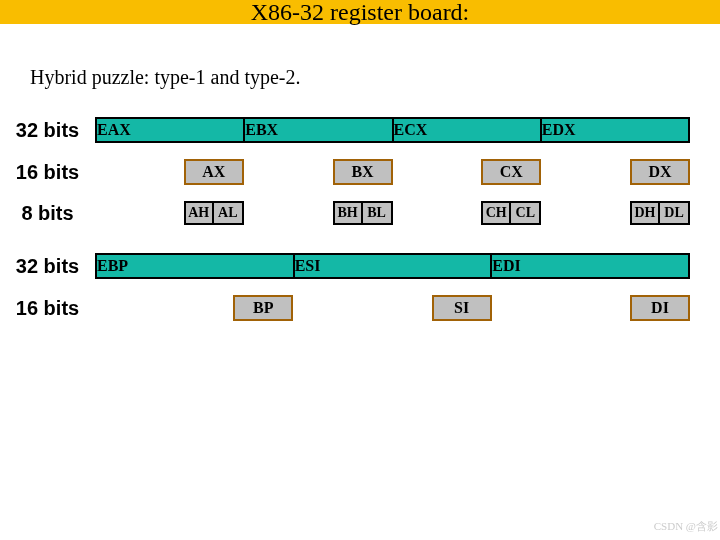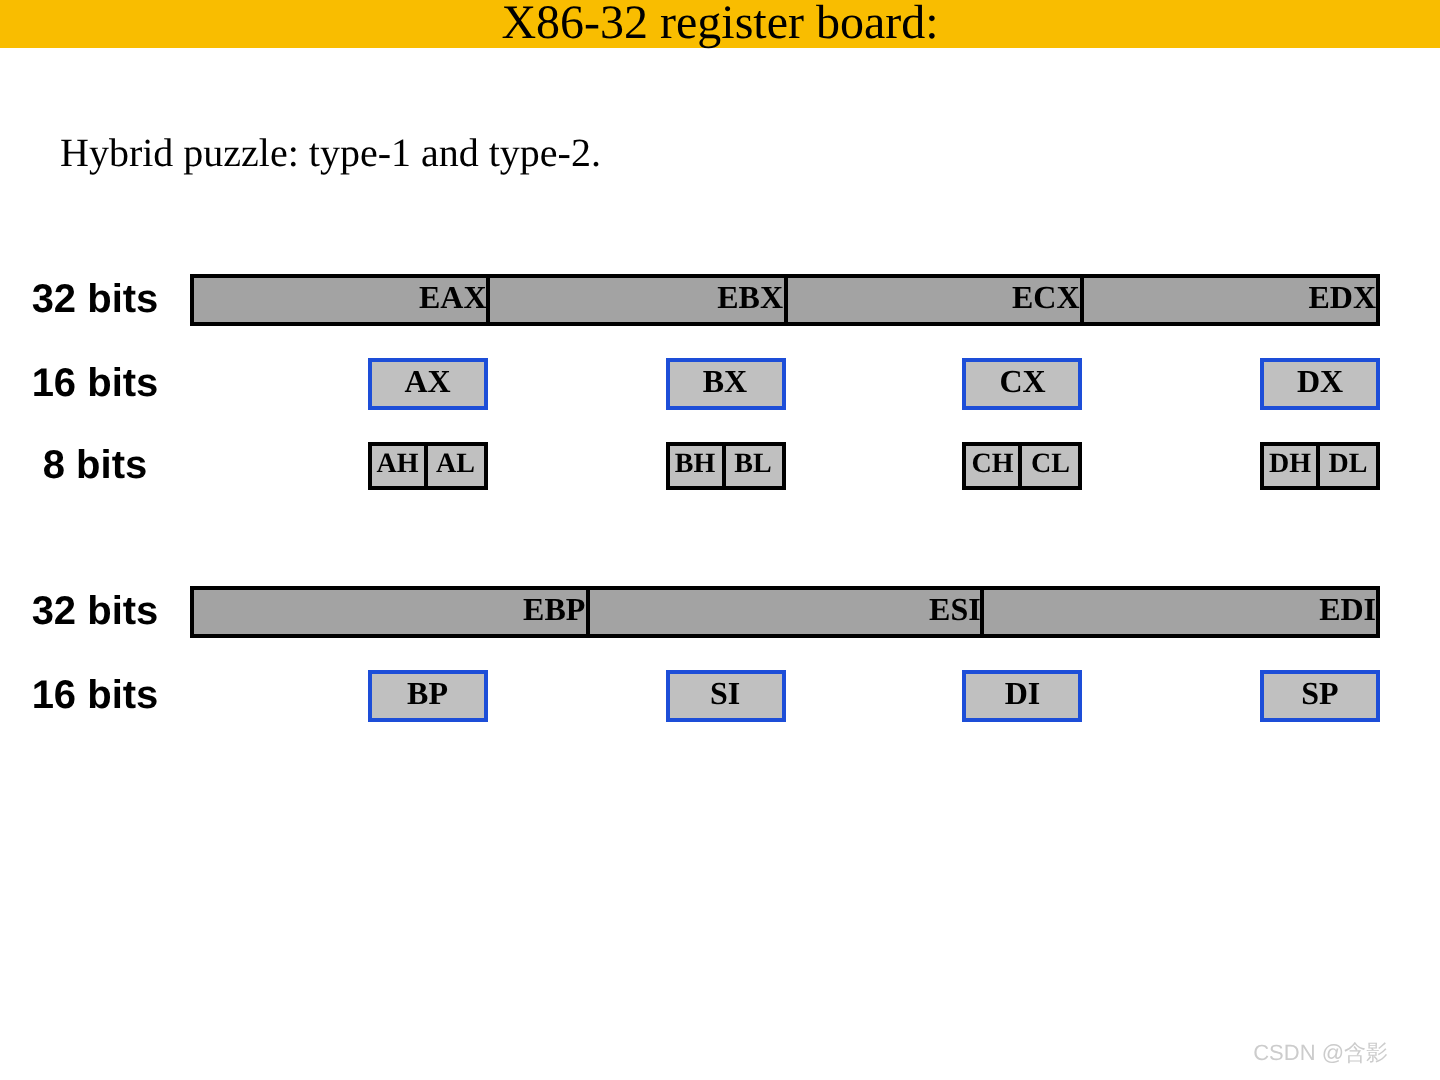--- a/index.html
+++ b/index.html
@@ -18,21 +18,21 @@
       justify-content: center;
       font-size: 24px;
       color: #000;
     }
     .subtitle {
       font-weight: normal;
       font-size: 20px;
       margin: 42px 0 0 30px;
     }
     .group {
-      margin-top: 48px;
+      margin-top: 28px;
     }
     .row {
       display: flex;
       align-items: center;
       margin-bottom: 16px;
     }
     .row-label {
       font-weight: bold;
       font-size: 20px;
       width: 95px;
@@ -40,36 +40,36 @@
       font-family: Arial, sans-serif;
     }
     .cells {
       display: flex;
       flex: 1;
       padding-right: 30px;
     }
     .cell32 {
       flex: 1;
       border: 2px solid #000;
-      background: #a3a3a3;
-      text-align: right;
+      background: #14b8a6;
+      text-align: left;
       font-weight: bold;
       font-size: 16px;
       font-family: "Times New Roman", serif;
       padding: 2px 0;
     }
     .cell32 + .cell32 { border-left: none; }
     .slot16 {
       flex: 1;
       display: flex;
       justify-content: flex-end;
     }
     .cell16 {
       width: 60px;
-      border: 2px solid #1d4ed8;
+      border: 2px solid #a16207;
       background: #c0c0c0;
       text-align: center;
       font-weight: bold;
       font-size: 16px;
       font-family: "Times New Roman", serif;
       padding: 2px 0;
     }
     .slot8 {
       flex: 1;
       display: flex;
@@ -82,24 +82,24 @@
       text-align: center;
       font-weight: bold;
       font-size: 14px;
       font-family: "Times New Roman", serif;
       padding: 2px 0;
     }
     .cell8 + .cell8 { border-left: none; }
     .watermark {
       position: absolute;
       bottom: 6px;
-      right: 26px;
+      right: 2px;
       font-size: 11px;
       color: #ccc;
-      font-family: Liberation Sans, sans-serif;
+      font-family: Liberation Serif, serif;
     }
   </style>
 </head>
 <body>
 
 <div class="title-bar">
   <span>X86-32 register board:</span>
 </div>
 
 <div class="subtitle">Hybrid puzzle: type-1 and type-2.</div>
@@ -168,20 +168,17 @@
     <div class="cells">
       <div class="slot16">
           <div class="cell16">BP</div>
         </div>
       <div class="slot16">
           <div class="cell16">SI</div>
         </div>
       <div class="slot16">
           <div class="cell16">DI</div>
         </div>
-      <div class="slot16">
-          <div class="cell16">SP</div>
-        </div>
     </div>
   </div>
 </div>
 
 <div class="watermark">CSDN @含影</div>
 
 </body></html>

